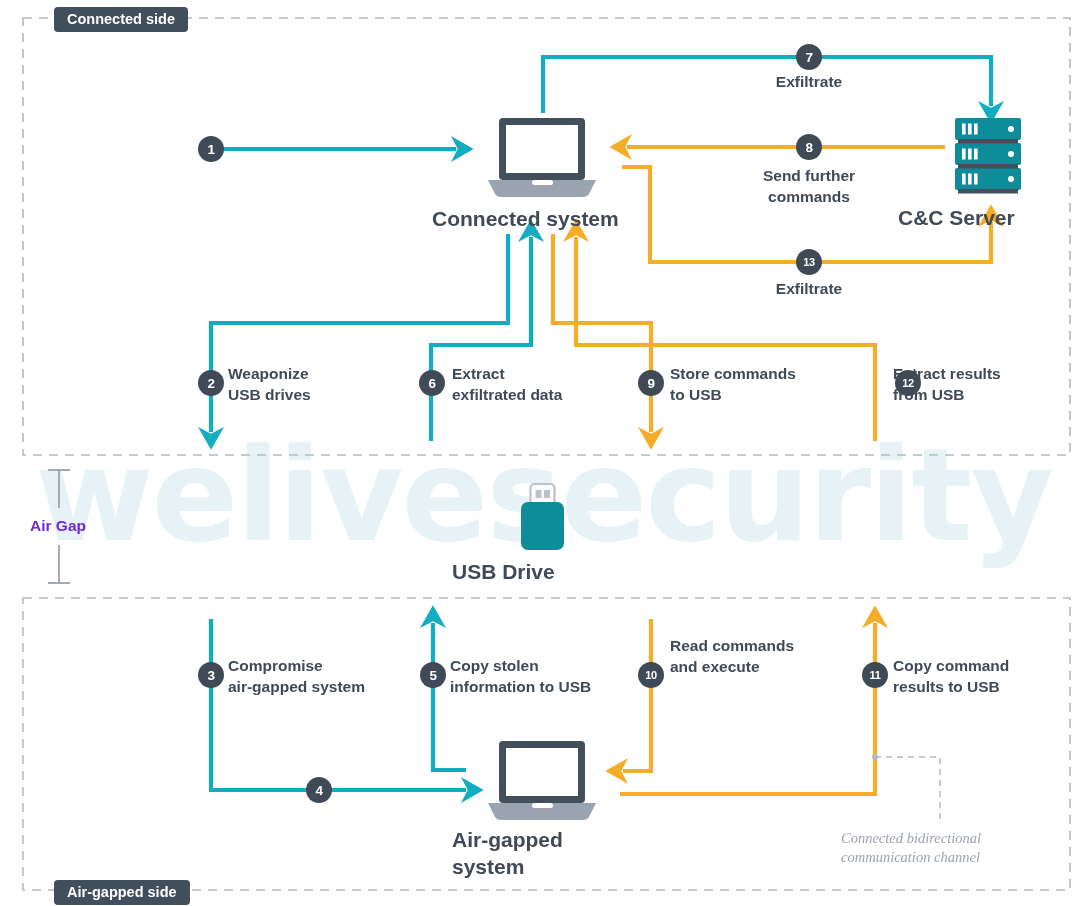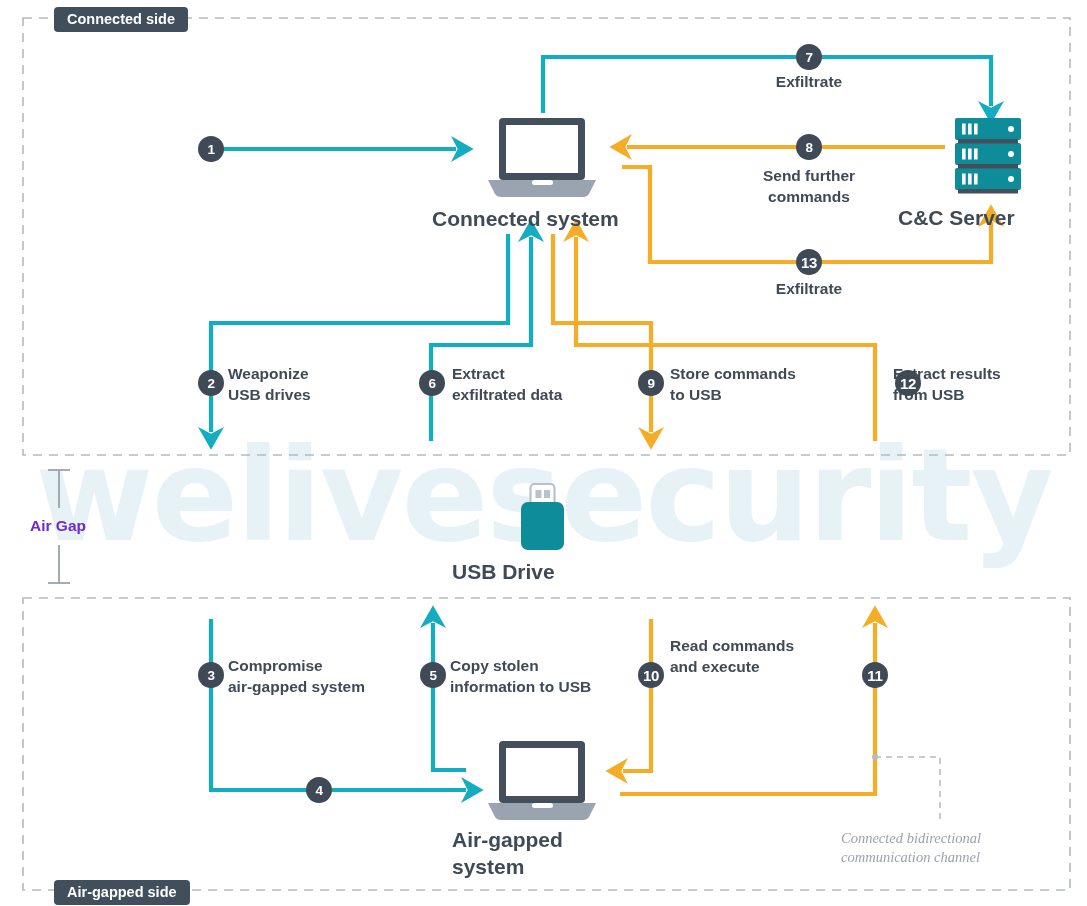--- a/index.html
+++ b/index.html
@@ -89,21 +89,21 @@
     border-radius:50%;
     background:#3f4a56;
     color:#ffffff;
     font-size:13.5px;
     font-weight:700;
     display:flex;
     align-items:center;
     justify-content:center;
     letter-spacing:-.3px;
   }
-  .badge.wide{font-size:15px;}
+  .badge.wide{font-size:11px;}
 </style>
 </head>
 <body>
 
 <div id="stage">
 
   <div class="wm">welivesecurity</div>
 
   <svg id="diagram-svg" viewBox="0 0 1087 906">
     <defs>
@@ -281,20 +281,22 @@
 
   <div class="lbl center" style="left:719px; top:166px; width:180px;">Send further
 commands</div>
 
   <div class="lbl left" style="left:670px; top:364px; width:200px;">Store commands
 to USB</div>
 
   <div class="lbl left" style="left:670px; top:636px; width:200px;">Read commands
 and execute</div>
 
+  <div class="lbl left" style="left:893px; top:656px; width:190px;">Copy command
+results to USB</div>
 
   <div class="lbl left" style="left:893px; top:364px; width:190px;">Extract results
 from USB</div>
 
   <div class="lbl center" style="left:719px; top:279px; width:180px;">Exfiltrate</div>
 
   <div class="chan-note" style="left:841px; top:829px; width:230px;">Connected bidirectional
 communication channel</div>
 
 </div>

